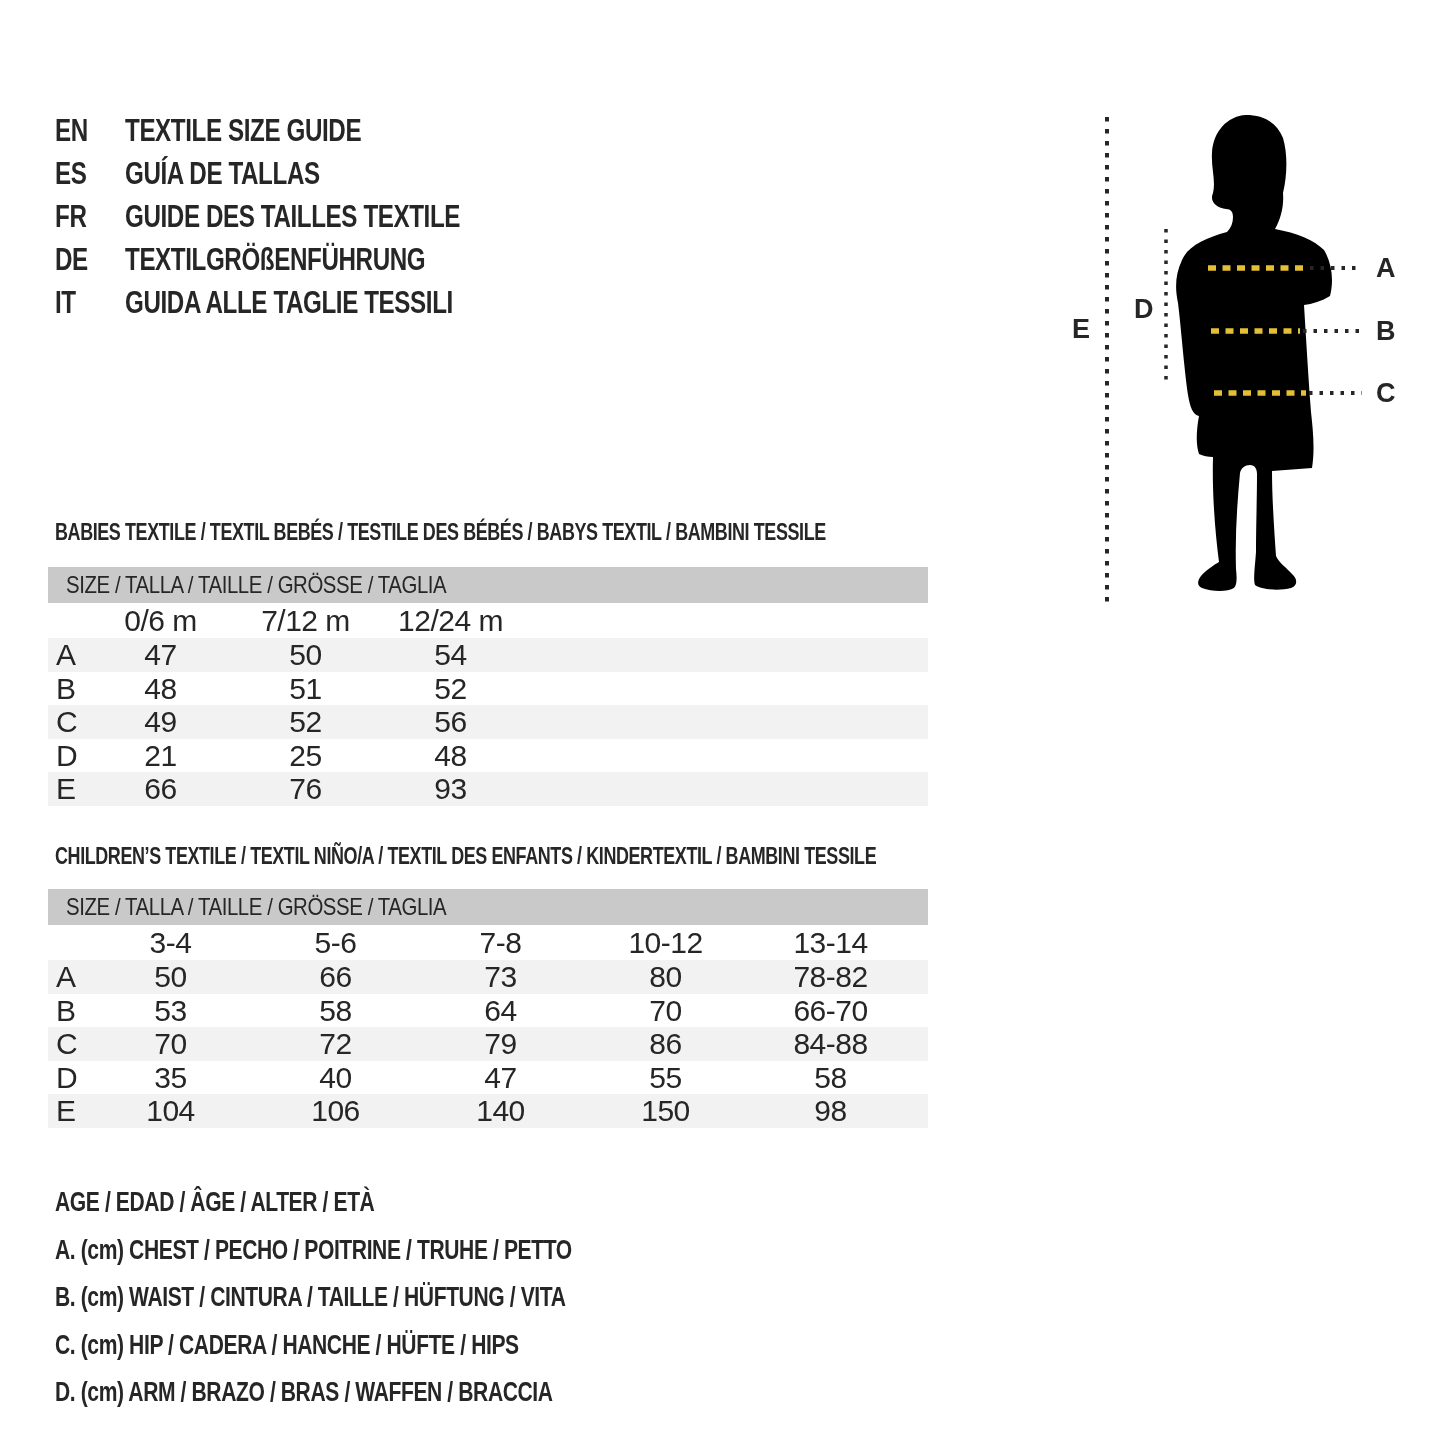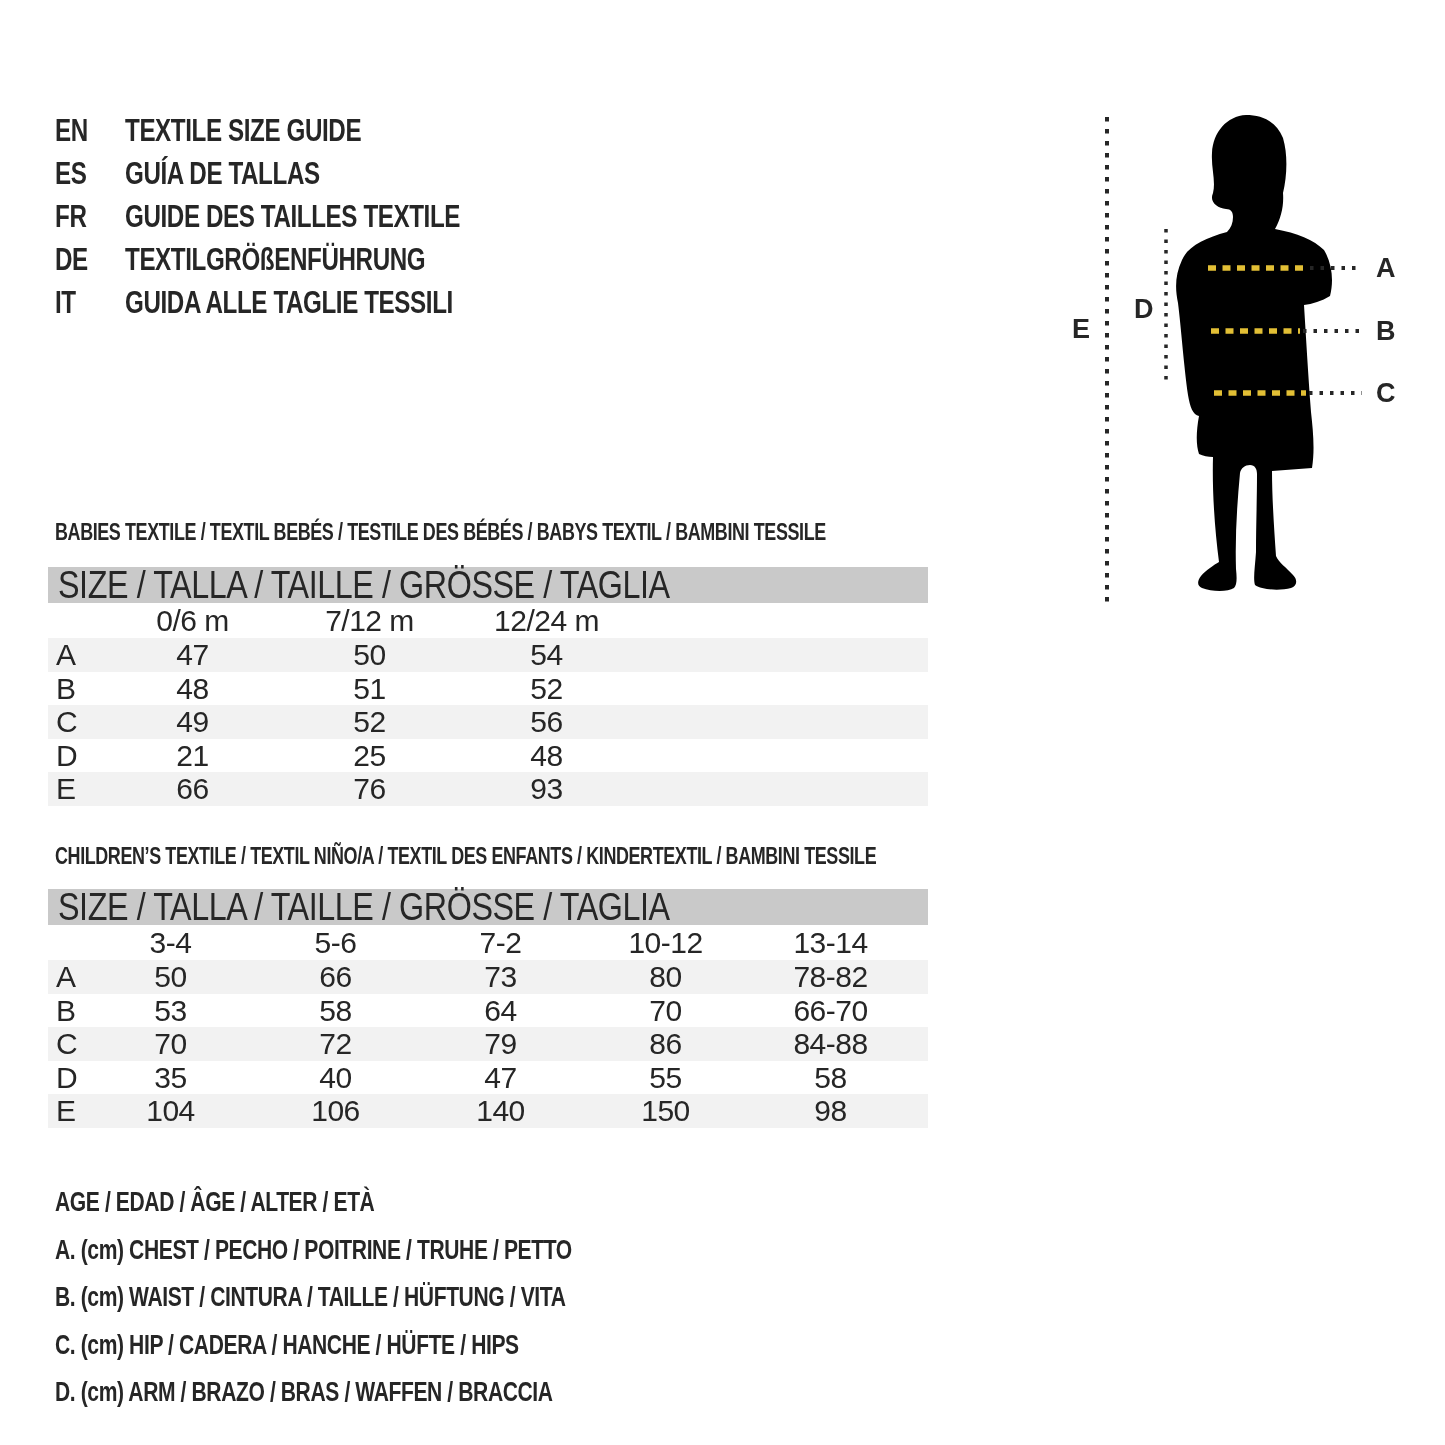--- a/index.html
+++ b/index.html
@@ -16,25 +16,25 @@
   .lang-block{left:55px;top:72px;font-size:31px;font-weight:700;}
   .lang-row{display:flex;line-height:43px;}
   .lang-code{width:70px;flex:0 0 70px;}
 
   
   .sec-heading{font-size:23px;font-weight:700;white-space:nowrap;}
 
   
   .stable{width:880px;}
   .size-bar{height:36px;line-height:36px;background:var(--header-bar,#c9c9c9);
-    font-size:38px;font-weight:400;padding-left:10px;box-sizing:border-box;}
+    font-size:24px;font-weight:400;padding-left:18px;box-sizing:border-box;}
   .size-bar .cond{transform:scaleX(0.85);}
   .trow{display:grid;height:33.5px;line-height:33.5px;font-size:30px;font-weight:400;}
   .trow.colhead{height:35px;line-height:35px;}
-  .g3{grid-template-columns:40px repeat(3,145px);gap:32px;}
+  .g3{grid-template-columns:40px repeat(3,145px);}
   .g5{grid-template-columns:40px repeat(5,165px);}
   .stripe{background:var(--row-stripe,#f2f2f2);}
   .c{text-align:center;}
   .rl{text-align:left;padding-left:8px;}
 
   
   .legend{left:55px;top:1142px;font-size:27px;font-weight:700;}
   .legend-line{line-height:47.5px;white-space:nowrap;}
 
   
@@ -179,21 +179,21 @@
   </div>
 
   <div class="abs stable" style="left:48px;top:852px;">
     <div class="size-bar">
       <span class="cond">SIZE / TALLA / TAILLE / GRÖSSE / TAGLIA</span>
     </div>
     <div class="trow g5 colhead">
       <div class="rl"></div>
       <div class="c">3-4</div>
       <div class="c">5-6</div>
-      <div class="c">7-2</div>
+      <div class="c">7-8</div>
       <div class="c">10-12</div>
       <div class="c">13-14</div>
     </div>
     <div class="trow g5 stripe">
       <div class="rl">A</div>
       <div class="c">50</div>
       <div class="c">66</div>
       <div class="c">73</div>
       <div class="c">80</div>
       <div class="c">78-82</div>

